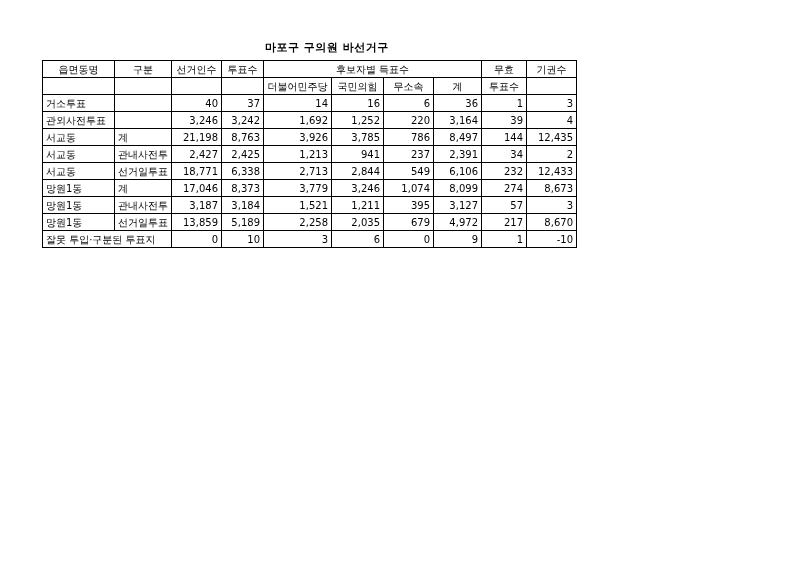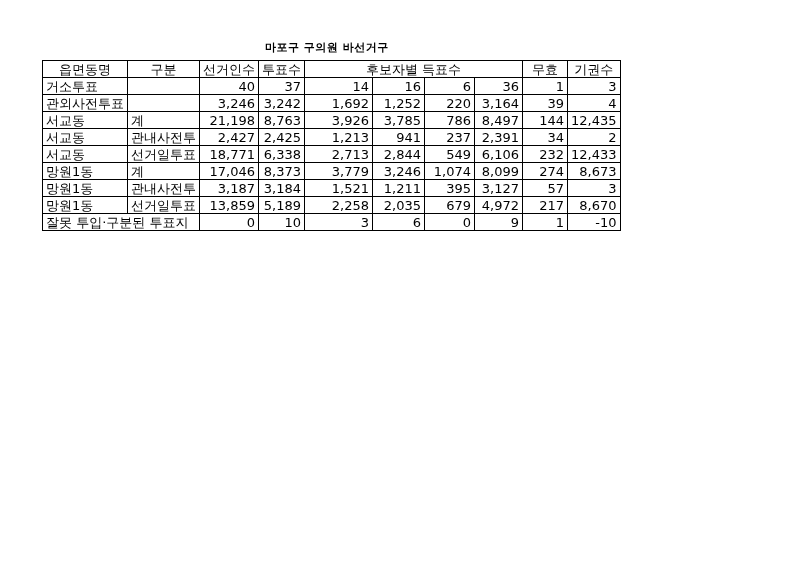--- a/index.html
+++ b/index.html
@@ -29,21 +29,21 @@
     font-weight: bold;
     letter-spacing: 0.5px;
     white-space: nowrap;
   }
   table.grid {
     position: absolute;
     left: 42px;
     top: 60px;
     border-collapse: collapse;
     table-layout: fixed;
-    font-size: 13px;
+    font-size: 10px;
   }
   table.grid td {
     border: 1px solid #000000;
     padding: 1px 3px;
     height: 14px;
     overflow: hidden;
     white-space: nowrap;
     vertical-align: middle;
     line-height: 13px;
   }
@@ -76,20 +76,32 @@
       <tr>
         <td class="hdr">읍면동명</td>
         <td class="hdr">구분</td>
         <td class="hdr">선거인수</td>
         <td class="hdr">투표수</td>
         <td class="hdr" colspan="4">후보자별 득표수</td>
         <td class="hdr">무효</td>
         <td class="hdr">기권수</td>
       </tr>
 
+      <tr>
+        <td class="hdr"></td>
+        <td class="hdr"></td>
+        <td class="hdr"></td>
+        <td class="hdr"></td>
+        <td class="hdr">더불어민주당</td>
+        <td class="hdr">국민의힘</td>
+        <td class="hdr">무소속</td>
+        <td class="hdr">계</td>
+        <td class="hdr">투표수</td>
+        <td class="hdr"></td>
+      </tr>
 
 
       <tr>
         <td class="c-left">거소투표</td>
         <td class="c-left"></td>
         <td class="c-right">40</td>
         <td class="c-right">37</td>
         <td class="c-right">14</td>
         <td class="c-right">16</td>
         <td class="c-right">6</td>

